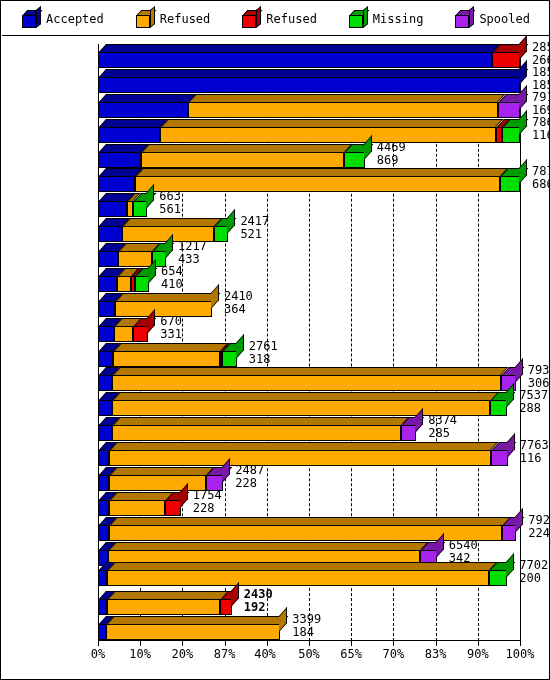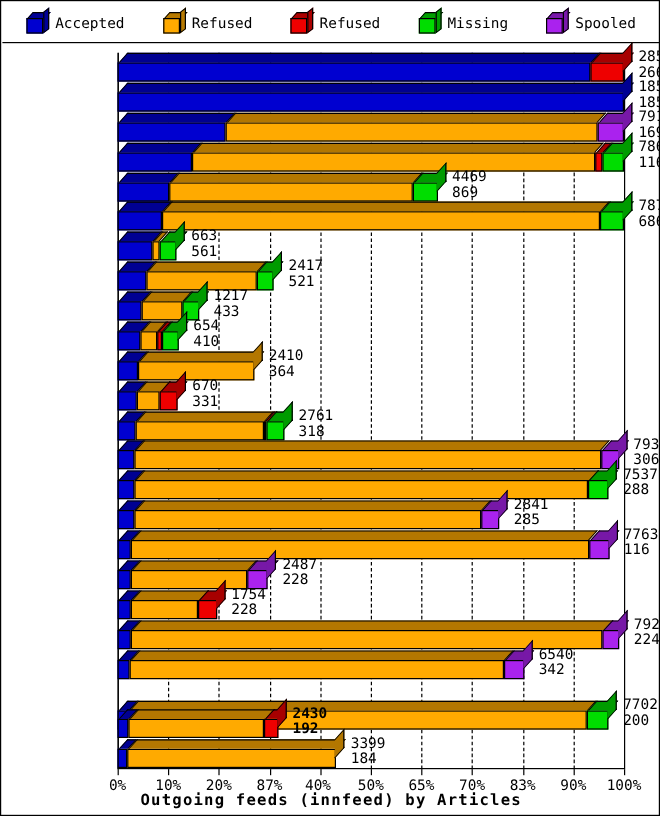--- a/index.html
+++ b/index.html
@@ -482,21 +482,21 @@
             <span class="top" style="width: 13.504px; background: rgb(0, 0, 146);"></span>
           </div>
           <div class="bar" style="left: 13.504px; width: 289.492px; background: rgb(255, 170, 0);">
             <span class="top" style="width: 289.492px; background: rgb(179, 119, 0);"></span>
           </div>
           <div class="bar" style="left: 302.996px; width: 15.192px; background: rgb(170, 34, 238);">
             <span class="top" style="width: 15.192px; background: rgb(119, 24, 167);"></span>
             <span class="cap" style="background: rgb(119, 24, 167);"></span>
           </div>
           <div class="vlabels" style="left: 330.188px; top: -3px;">
-            <div>2841</div>
+            <div>8374</div>
             <div>285</div>
           </div>
         </div>
         <div class="row" style="top: 398px; width: 422px;">
           <div class="bar" style="left: 0px; width: 11.394px; background: rgb(0, 0, 208);">
             <span class="top" style="width: 11.394px; background: rgb(0, 0, 146);"></span>
           </div>
           <div class="bar" style="left: 11.394px; width: 381.488px; background: rgb(255, 170, 0);">
             <span class="top" style="width: 381.488px; background: rgb(179, 119, 0);"></span>
           </div>
@@ -566,21 +566,21 @@
           </div>
           <div class="bar" style="left: 321.986px; width: 16.88px; background: rgb(170, 34, 238);">
             <span class="top" style="width: 16.88px; background: rgb(119, 24, 167);"></span>
             <span class="cap" style="background: rgb(119, 24, 167);"></span>
           </div>
           <div class="vlabels" style="left: 350.866px; top: -3px;">
             <div>6540</div>
             <div>342</div>
           </div>
         </div>
-        <div class="row" style="top: 540px; width: 422px; padding-left: 48px;">
+        <div class="row" style="top: 518px; width: 422px; padding-left: 48px;">
           <div class="bar" style="left: 0px; width: 9.284px; background: rgb(0, 0, 208);">
             <span class="top" style="width: 9.284px; background: rgb(0, 0, 146);"></span>
           </div>
           <div class="bar" style="left: 9.284px; width: 381.91px; background: rgb(255, 170, 0);">
             <span class="top" style="width: 381.91px; background: rgb(179, 119, 0);"></span>
           </div>
           <div class="bar" style="left: 391.194px; width: 18.146px; background: rgb(0, 221, 0);">
             <span class="top" style="width: 18.146px; background: rgb(0, 155, 0);"></span>
             <span class="cap" style="background: rgb(0, 155, 0);"></span>
           </div>
@@ -640,15 +640,14 @@
       <div class="xlab" style="left: 159.4px;">20%</div>
       <div class="xlab" style="left: 201.6px;">87%</div>
       <div class="xlab" style="left: 242px;">40%</div>
       <div class="xlab" style="left: 286px;">50%</div>
       <div class="xlab" style="left: 328.2px;">65%</div>
       <div class="xlab" style="left: 370.4px;">70%</div>
       <div class="xlab" style="left: 412.6px;">83%</div>
       <div class="xlab" style="left: 454.8px;">90%</div>
       <div class="xlab" style="left: 497px;">100%</div>
     </div>
-  <div id="xtitle">Outgoing feeds (innfeed) by Articles</div>
 
 </div>
 
 </body></html>

